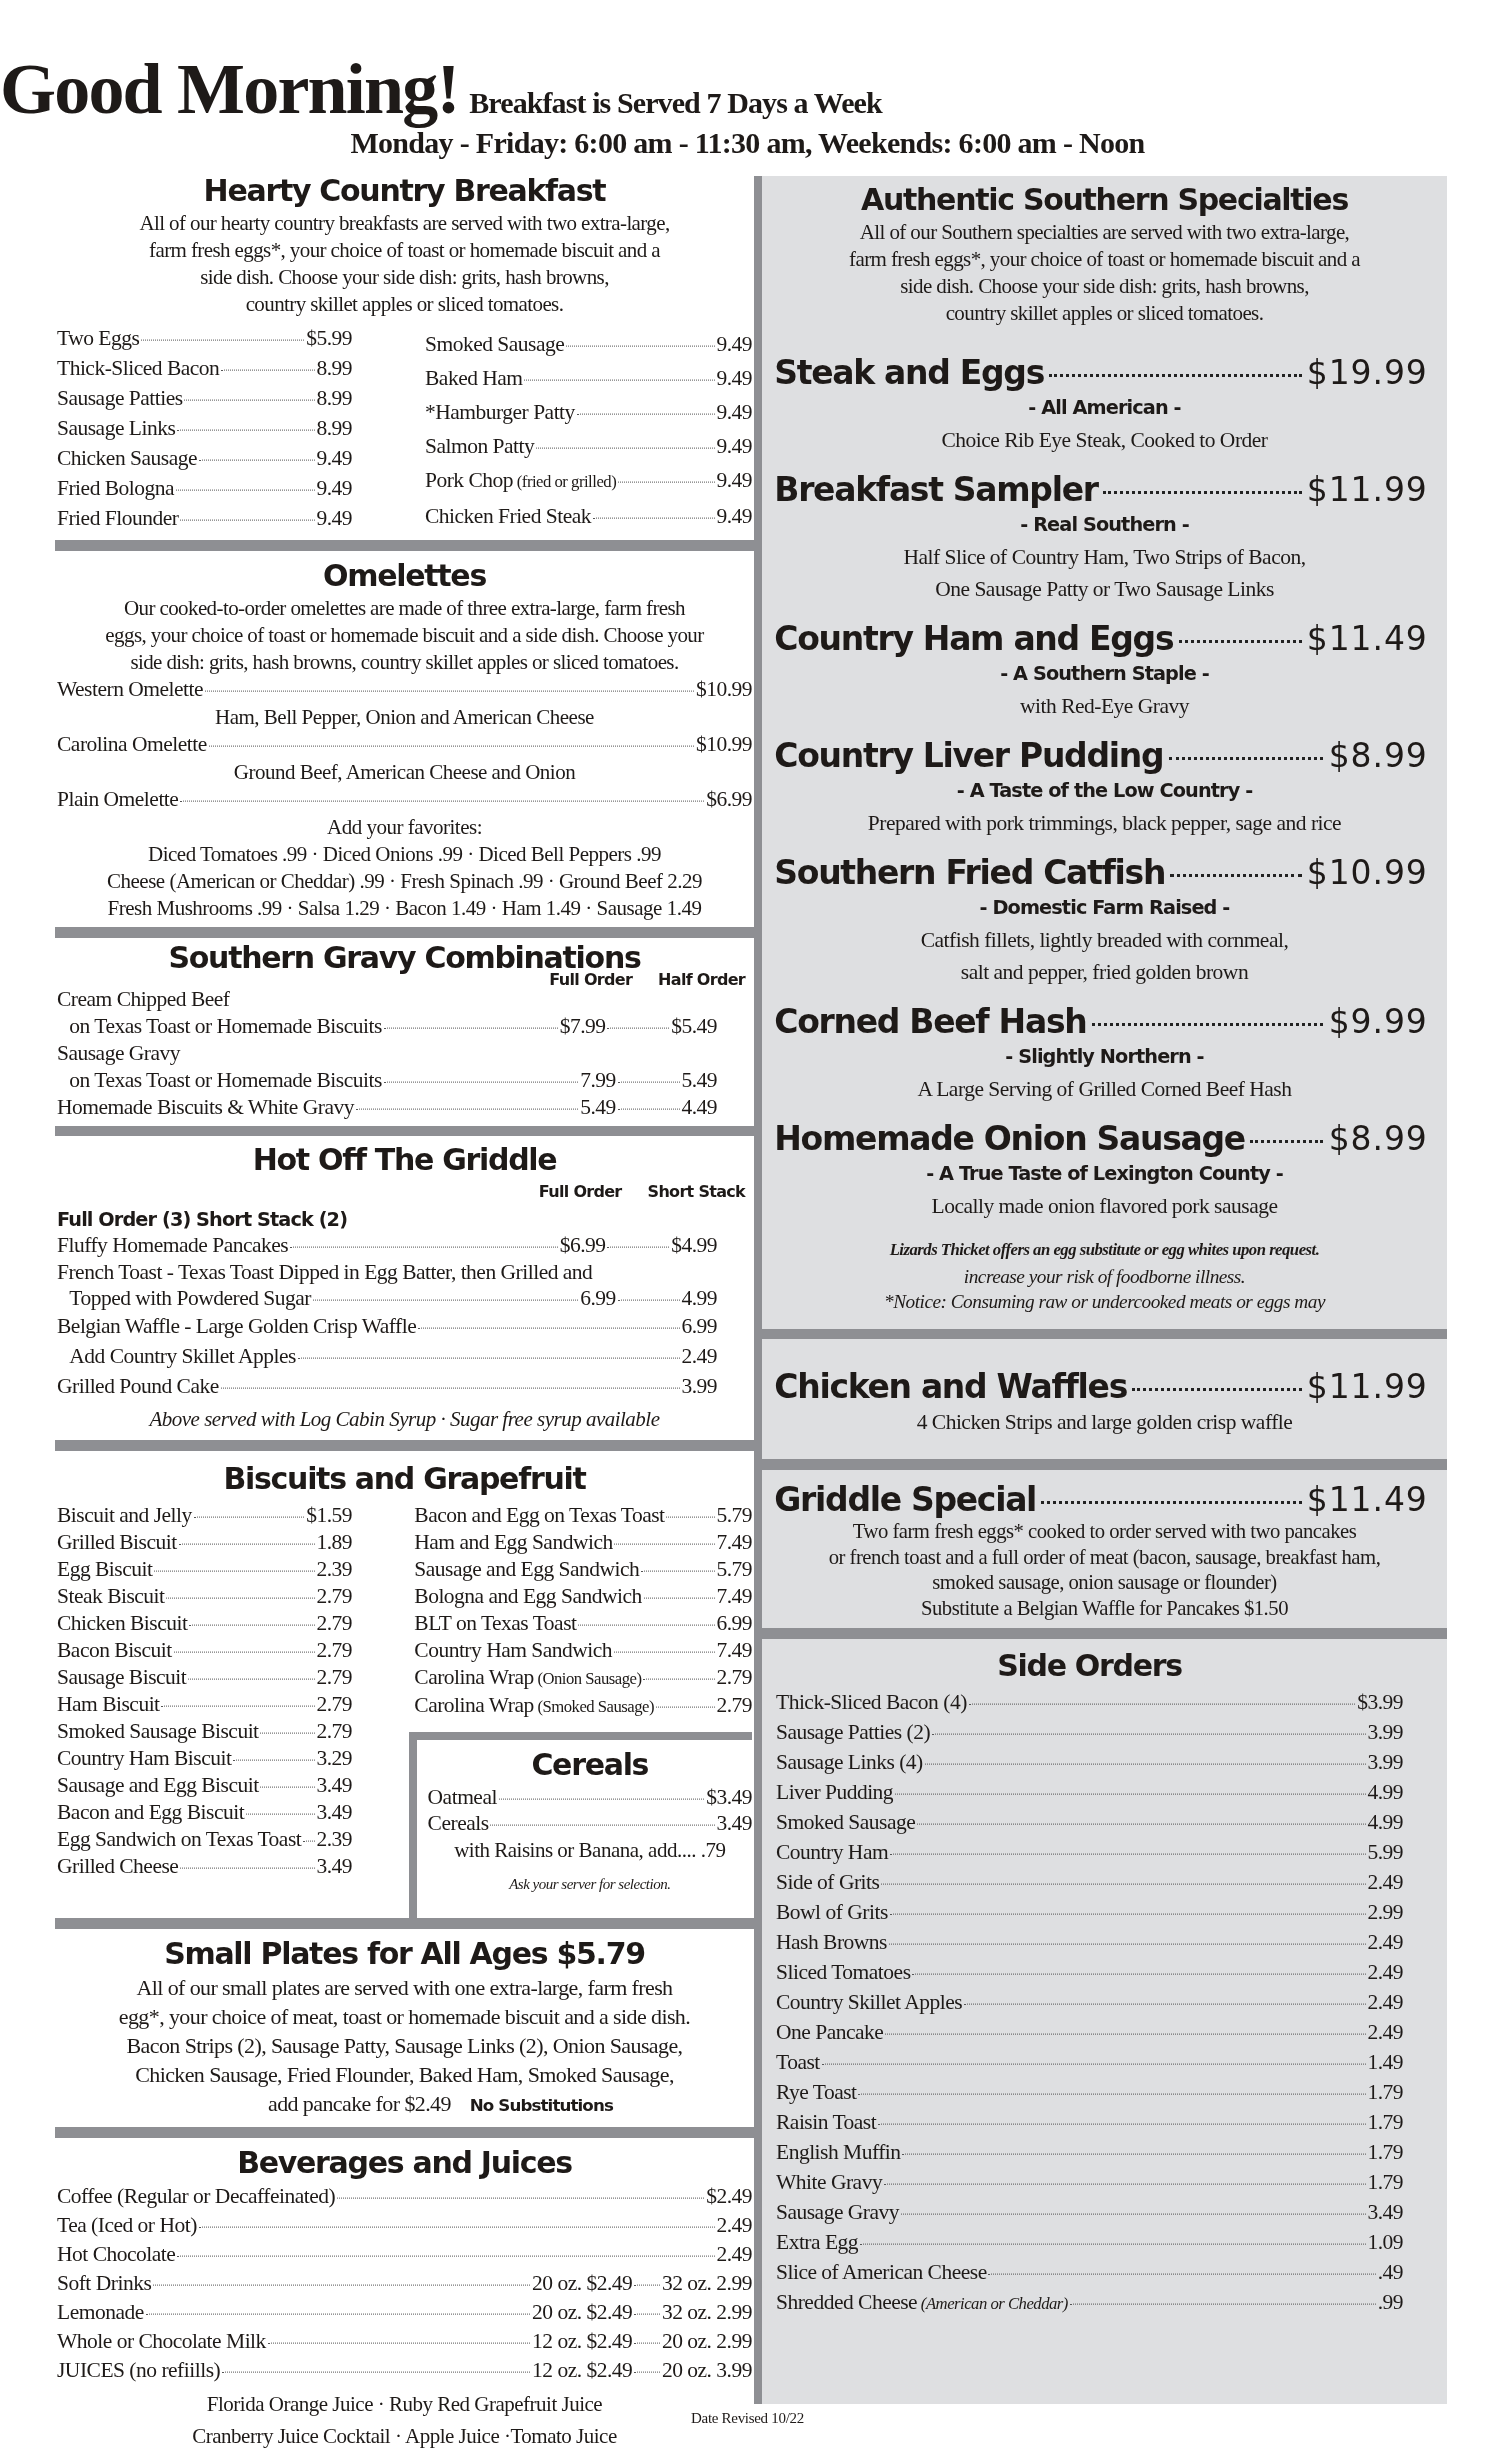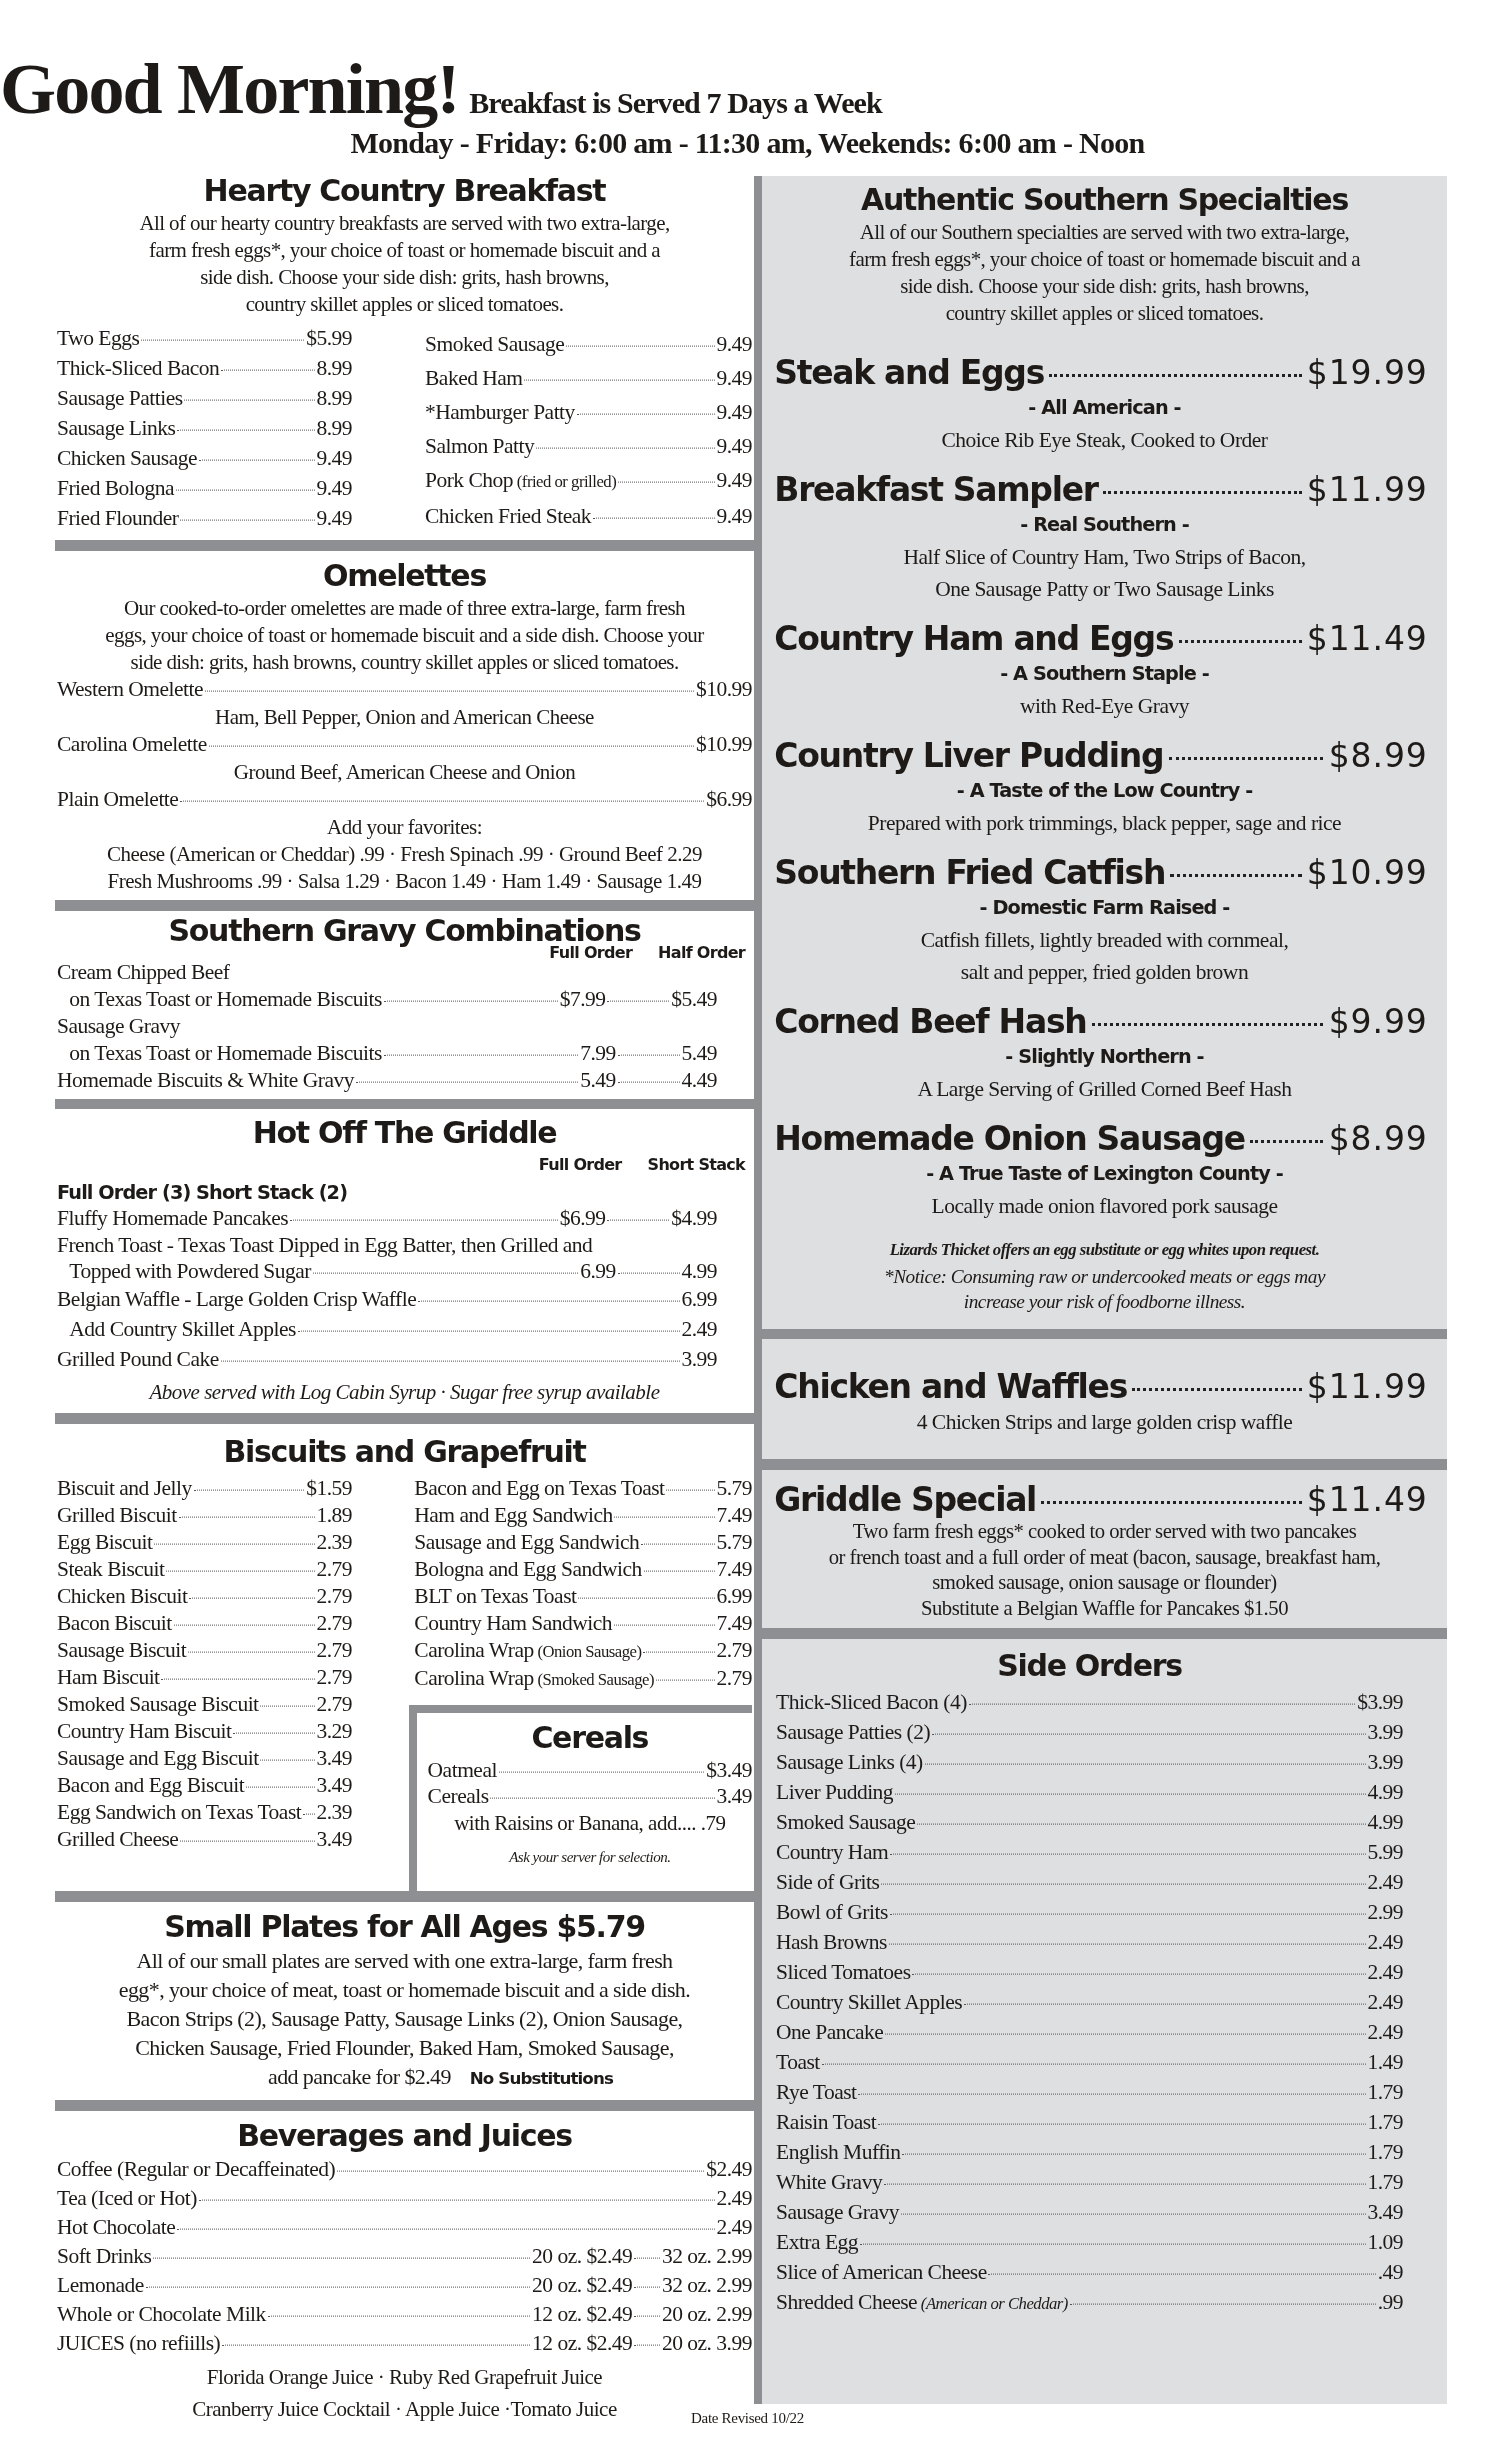--- a/index.html
+++ b/index.html
@@ -164,20 +164,21 @@
         </div>
         <div class="sub-center" style="line-height: 28px;">Ground Beef, American Cheese and Onion</div>
         <div class="row" style="line-height: 27px;">
           <span class="name">Plain Omelette</span>
           <span class="dots"></span>
           <span class="price">$6.99</span>
         </div>
       </div>
     <div class="sub-center">Add your favorites:</div>
     <div class="sub-center" style="line-height:27px;">
+      <div>Diced Tomatoes .99 · Diced Onions .99 · Diced Bell Peppers .99</div>
       <div>Cheese (American or Cheddar) .99 · Fresh Spinach .99 · Ground Beef 2.29</div>
       <div>Fresh Mushrooms .99 · Salsa 1.29 · Bacon 1.49 · Ham 1.49 · Sausage 1.49</div>
     </div>
   </section>
   <div class="divider" style="margin-top:5.3px;"></div>
 
   <section>
     <div class="sec-title">Southern Gravy Combinations</div>
     <div style="position:relative;">
       <div class="colhdr" style="position:absolute; right:7px; top:-7px;">
@@ -536,22 +537,22 @@
             <span>Homemade Onion Sausage</span>
             <span class="dots"></span>
             <span class="price">$8.99</span>
           </div>
           <div class="spec-tag">- A True Taste of Lexington County -</div>
           <div class="spec-desc">Locally made onion flavored pork sausage</div>
         </div>
       </div>
     <div class="sub-center italic" style="font-weight:bold; font-size:16.7px; margin-top:7px;">Lizards Thicket offers an egg substitute or egg whites upon request.</div>
     <div class="sub-center italic" style="font-size:19.3px; line-height:25.5px;">
+      <div>increase your risk of foodborne illness.</div>
       <div>*Notice: Consuming raw or undercooked meats or eggs may</div>
-      <div>increase your risk of foodborne illness.</div>
     </div>
   </section>
   <div class="rp-divider" style="margin-top:14px;"></div>
 
   <section style="padding:28px 0 21px;">
     <div class="spec-title-row">
       <span>Chicken and Waffles</span>
       <span class="dots"></span>
       <span class="price">$11.99</span>
     </div>

